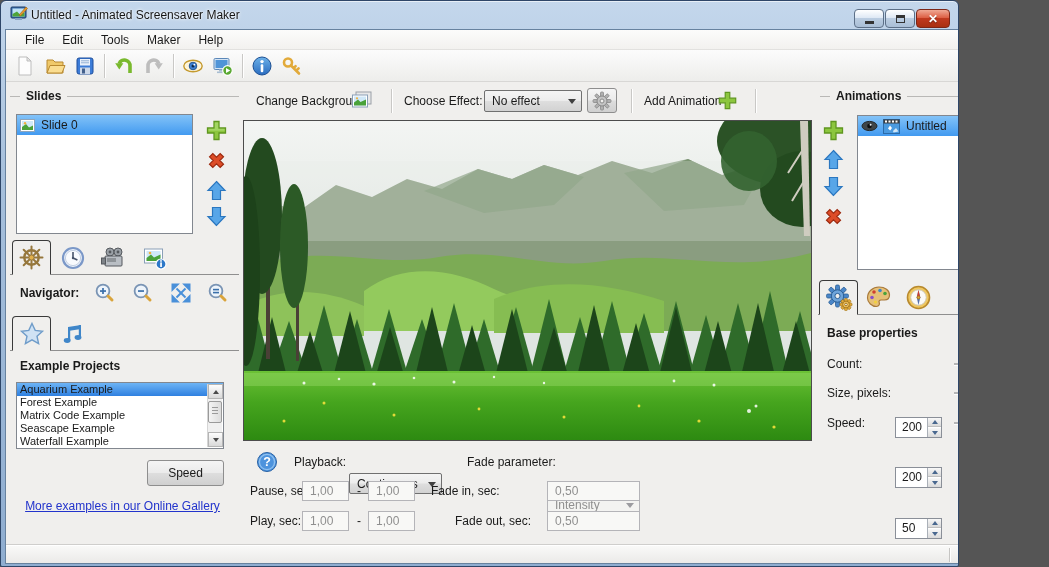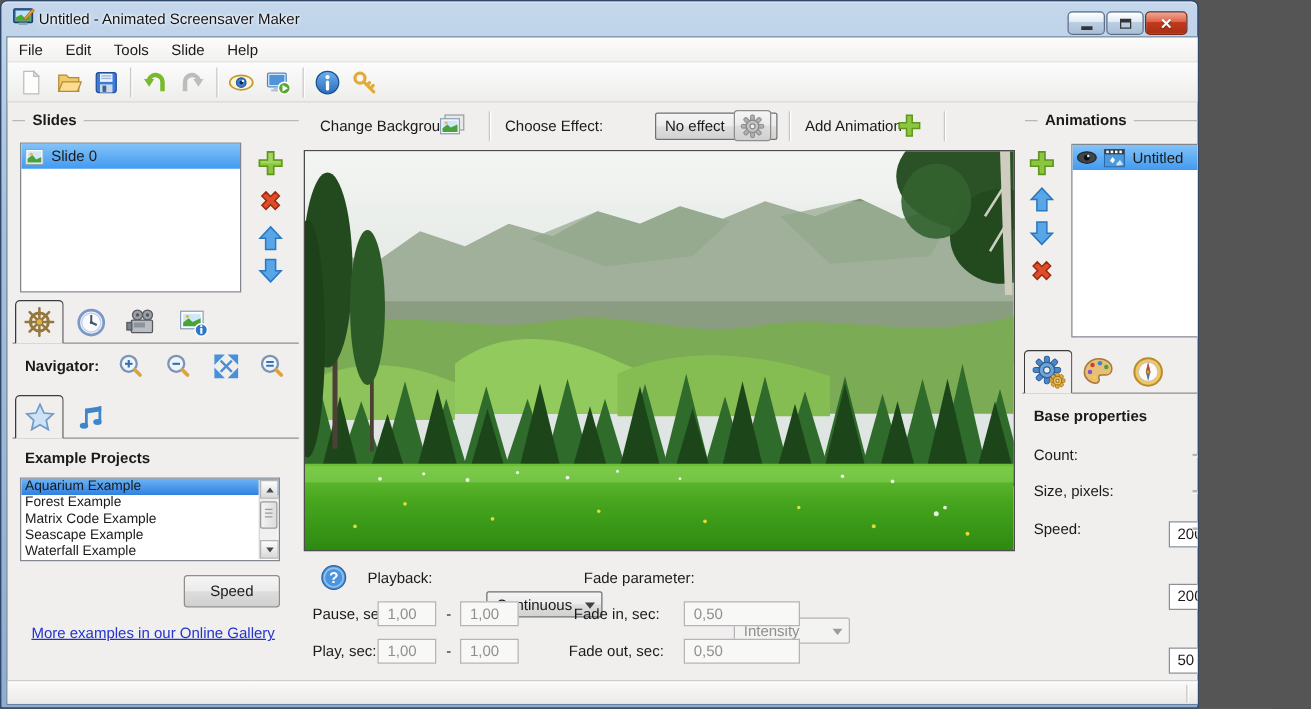--- a/index.html
+++ b/index.html
@@ -24,29 +24,29 @@
     background:linear-gradient(#f0a894, #dd6045 45%, #c23a20 46%, #a93012); }
   .glyph-min { width:9px; height:3px; background:#333; margin-top:7px; }
   .glyph-max { width:9px; height:8px; border:1px solid #333; border-top-width:3px; background:transparent; }
   .glyph-close { color:#fff; font-weight:bold; font-size:12px; text-shadow:0 1px 1px #6e1d0d; }
 
   .client { position:absolute; left:4px; top:28px; width:1041px; height:535px;
     background:#f0efed; border:1px solid #67829f; overflow:hidden; }
 
   
   .menubar { height:20px; background:linear-gradient(#fcfcfb,#f2f1ef); border-bottom:1px solid #e2e1df;
-    display:flex; align-items:center; padding-left:0; }
+    display:flex; align-items:center; padding-left:10px; }
   .menu-item { padding:2px 9px; cursor:default; }
   .toolbar { height:32px; background:linear-gradient(#fcfcfc,#ededeb); border-bottom:1px solid #d8d7d5;
     display:flex; align-items:center; padding-left:4px; }
   .tbtn { width:30px; height:28px; display:flex; align-items:center; justify-content:center; border-radius:3px; }
   .tsep { width:1px; height:24px; background:#c9c8c6; margin:0 4px; box-shadow:1px 0 0 #fff; }
 
   
-  .main { position:relative; height:462px;padding-left:40px; }
+  .main { position:relative; height:462px; }
 
   .group-head { display:flex; align-items:center; height:16px; }
   .group-head .ln { height:1px; background:#b9b8b6; }
   .group-head .ln.short { width:10px; }
   .group-head .ln.long { flex:1; }
   .group-head .cap { font-weight:bold; padding:0 6px; }
 
   .listbox { background:#fff; border:1px solid #82878f; overflow:hidden; }
   .lrow { display:flex; align-items:center; height:20px; padding-left:3px; }
   .lrow.sel { background:linear-gradient(#83c3f8,#429af0); }
@@ -142,21 +142,21 @@
         </div>
     </div>
   </div>
 
   <div class="client">
 
     <div class="menubar">
       <span class="menu-item">File</span>
       <span class="menu-item">Edit</span>
       <span class="menu-item">Tools</span>
-      <span class="menu-item">Slide</span>
+      <span class="menu-item">Maker</span>
       <span class="menu-item">Help</span>
     </div>
 
     <div class="toolbar">
       <div class="tbtn">
         <svg width="22" height="22" viewBox="0 0 22 22">
           <path d="M5 2 H13 L17 6 V20 H5 Z" fill="#fdfdfd" stroke="#bdbdbd"></path>
           <path d="M13 2 L17 6 H13 Z" fill="#e6e6e6" stroke="#bdbdbd"></path>
         </svg>
       </div>
@@ -528,21 +528,21 @@
       <span class="abs plab" style="left:449px; top:370px;margin-left:12px;">Fade parameter:</span>
       <div class="combo disabled abs" style="left:541px; top:369px; width:93px; height:21px;">
         <span>Intensity</span>
         <span class="arr"></span>
       </div>
 
       <span class="abs plab" style="left:244px; top:399px;">Pause, sec:</span>
       <div class="field abs" style="left:296px; top:399px; width:47px; height:20px;">1,00</div>
       <span class="abs plab" style="left:346px; top:399px; width:14px; text-align:center;">-</span>
       <div class="field abs" style="left:362px; top:399px; width:47px; height:20px;">1,00</div>
-      <span class="abs plab" style="left:425px; top:399px;margin-left:28px;">Fade in, sec:</span>
+      <span class="abs plab" style="left:425px; top:399px;">Fade in, sec:</span>
       <div class="field abs" style="left:541px; top:399px; width:93px; height:20px;">0,50</div>
 
       <span class="abs plab" style="left:244px; top:429px;">Play, sec:</span>
       <div class="field abs" style="left:296px; top:429px; width:47px; height:20px;">1,00</div>
       <span class="abs plab" style="left:346px; top:429px; width:14px; text-align:center;">-</span>
       <div class="field abs" style="left:362px; top:429px; width:47px; height:20px;">1,00</div>
       <span class="abs plab" style="left:449px; top:429px;">Fade out, sec:</span>
       <div class="field abs" style="left:541px; top:429px; width:93px; height:20px;">0,50</div>
 
       <div class="abs group-head" style="left:814px; top:6px; width:222px;">

